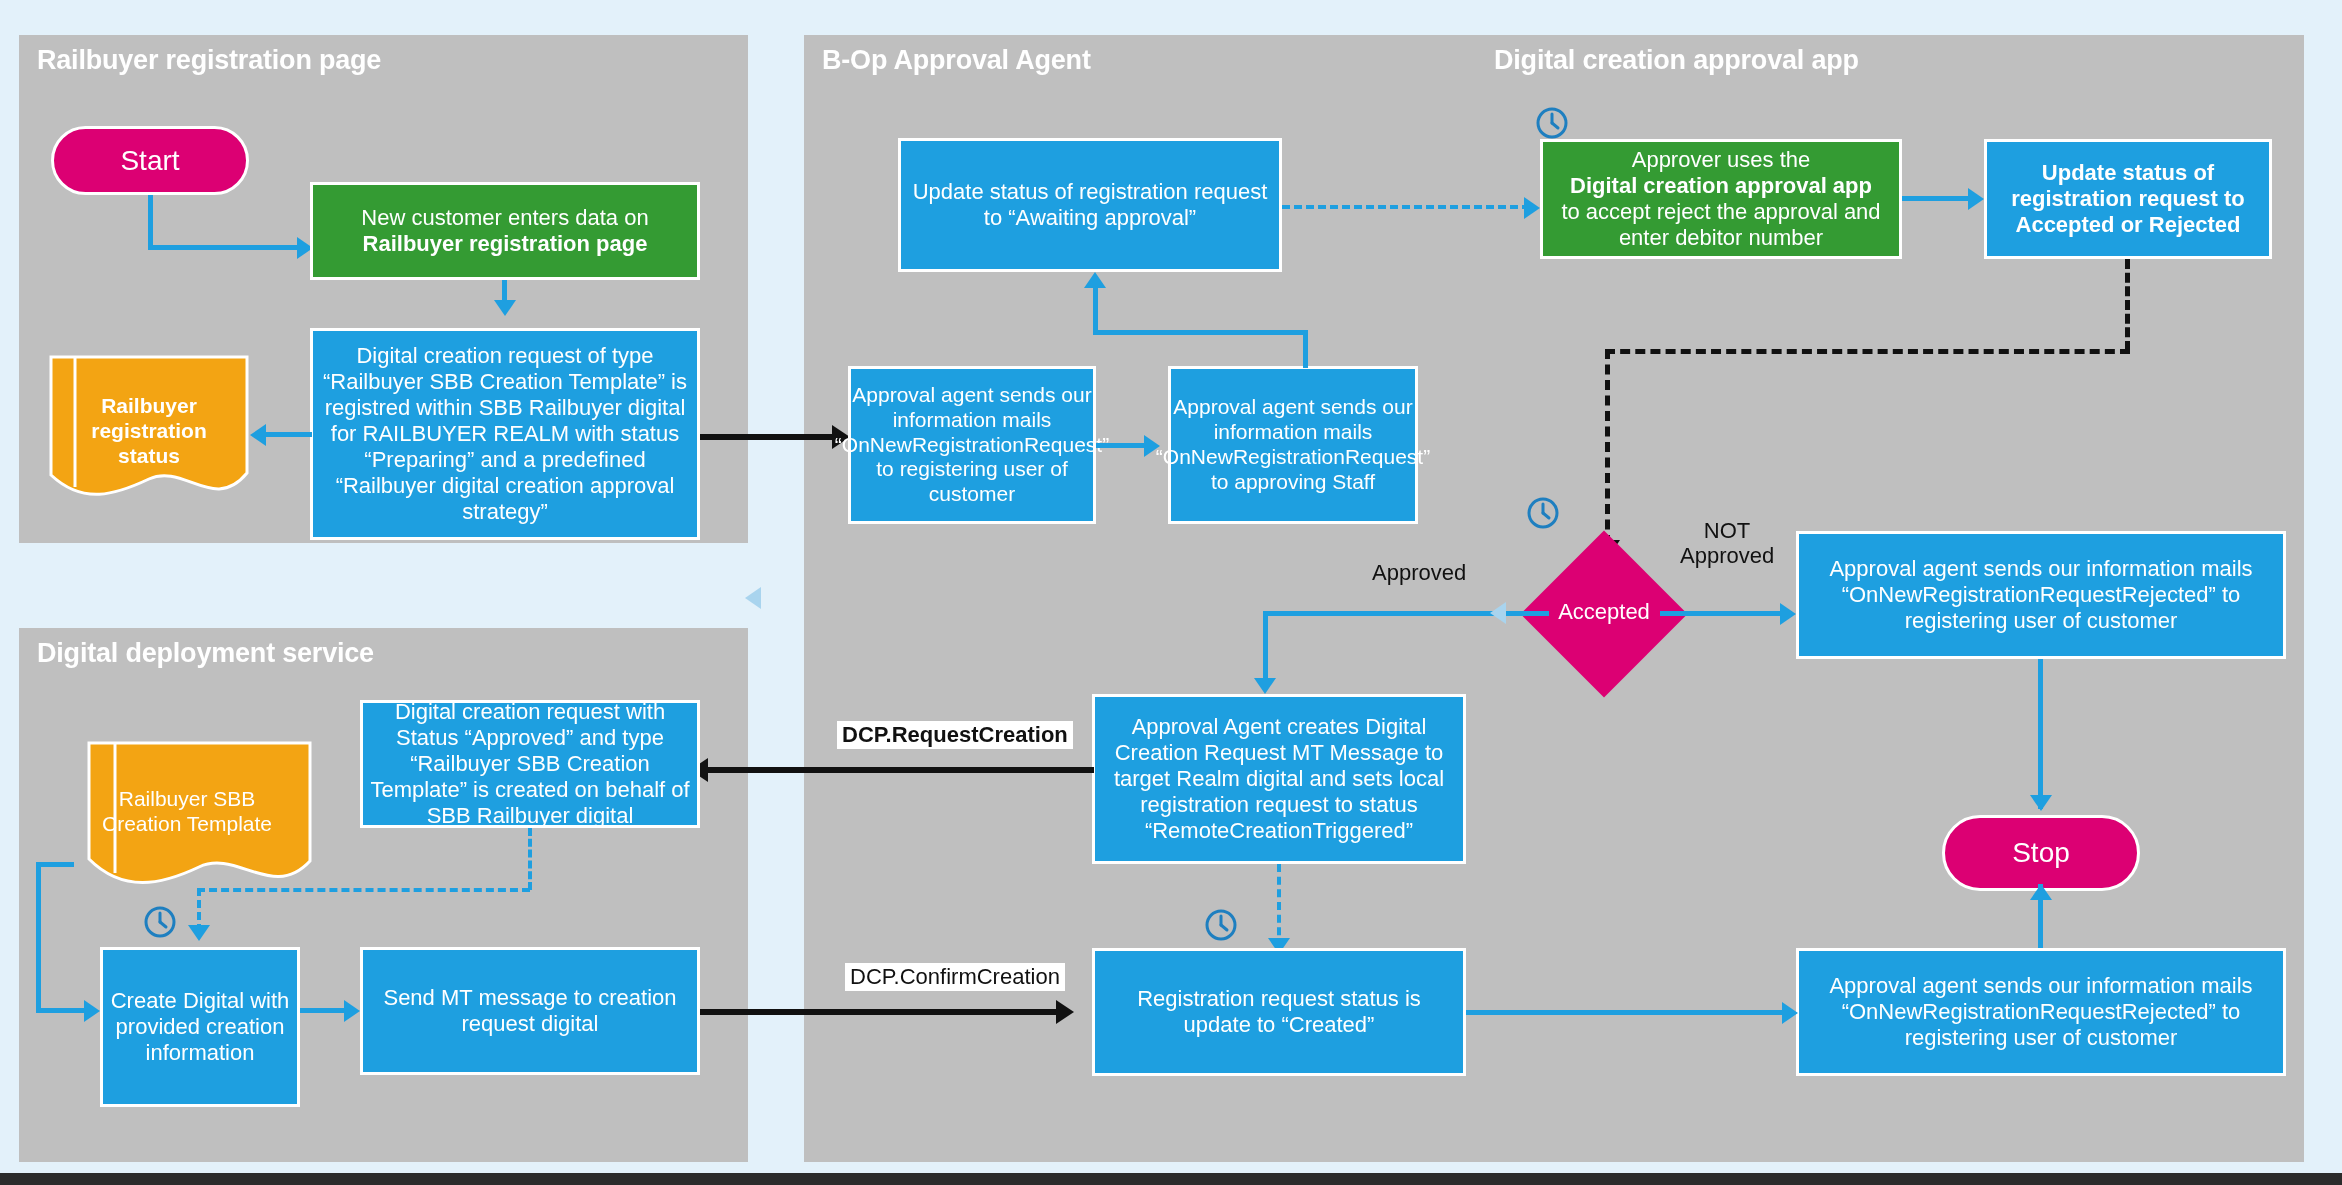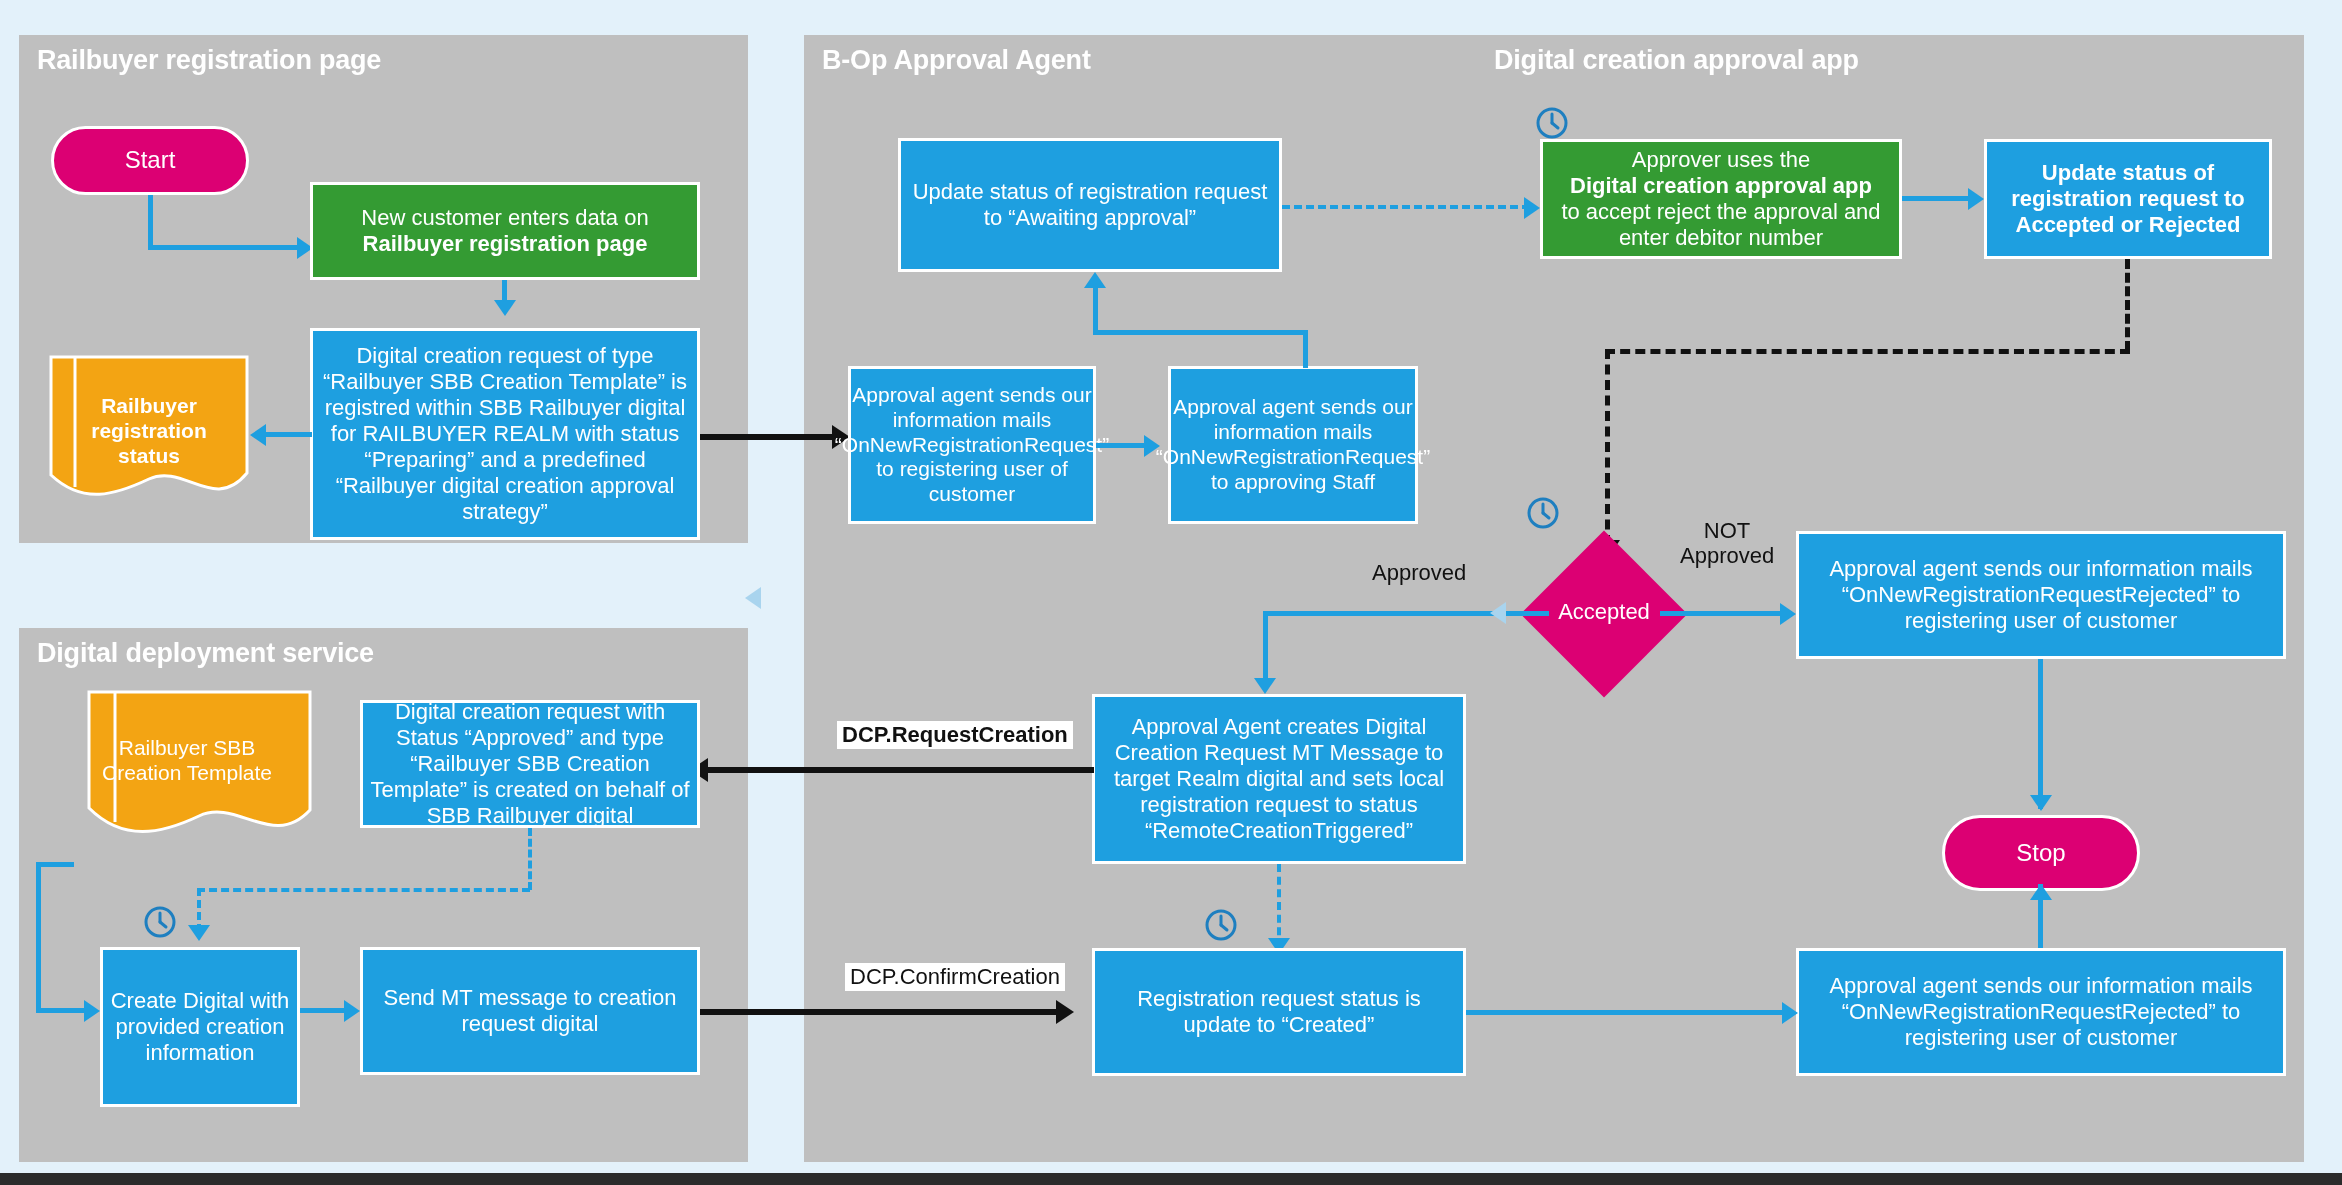--- a/index.html
+++ b/index.html
@@ -46,21 +46,21 @@
     color: #ffffff;
     border: 3px solid #ffffff;
     line-height: 1.18;
     padding: 4px 7px;
   }
   .n-blue   { background: #1e9fe0; }
   .n-green  { background: #349b33; }
   .n-pink   { background: #dc0073; border-radius: 999px; }
   .fs16 { font-size: 21px; }
   .fs17 { font-size: 22px; }
-  .fs20 { font-size: 24px; text-align: right; }
+  .fs20 { font-size: 28px; text-align: right; }
   .bold { font-weight: bold; }
   .node b { font-weight: bold; }
 
   
   .docshape { position: absolute; }
   .docshape .doclabel {
     position: absolute;
     left: 0; right: 0;
     text-align: center;
     color: #ffffff;
@@ -304,21 +304,21 @@
     <span>Registration request status is update to “Created”</span>
   </div>
 
   <div class="ln-blk" style="left:700px; top:1009px; width:362px; height:6px;"></div>
   <div class="arrow ar-r-blk" style="left:1056px; top:1000px;"></div>
   <div class="edge-label boxed" style="left:845px; top:963px;">DCP.ConfirmCreation</div>
 
   <div class="ln" style="left:1466px; top:1010px; width:326px; height:5px;"></div>
   <div class="arrow ar-r-blue" style="left:1782px; top:1002px;"></div>
 
-  <div class="docshape" style="left:72px; top:690px; width:215px; height:148px;padding-left:15px;">
+  <div class="docshape" style="left:72px; top:741px; width:215px; height:148px;padding-left:15px;">
     <svg width="225" height="148" viewBox="0 0 225 148">
       <path d="M2,2 L223,2 L223,120 C186,160 150,108 112,126 C74,144 36,152 2,118 Z" fill="#f3a413" stroke="#ffffff" stroke-width="3"></path>
       <line x1="28" y1="2" x2="28" y2="132" stroke="#ffffff" stroke-width="3"></line>
     </svg>
     <div class="doclabel fs16" style="top:45px;">
       <span>Railbuyer SBB</span><br>
       <span>Creation Template</span>
     </div>
   </div>
 

